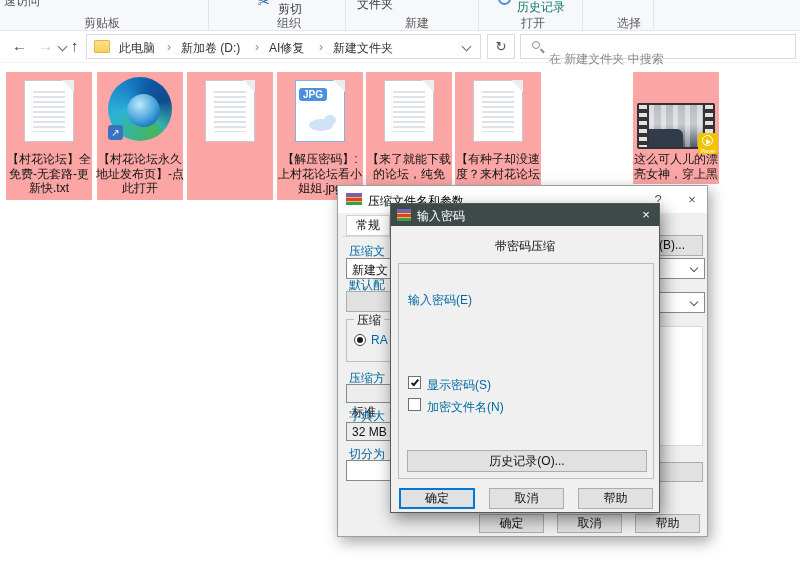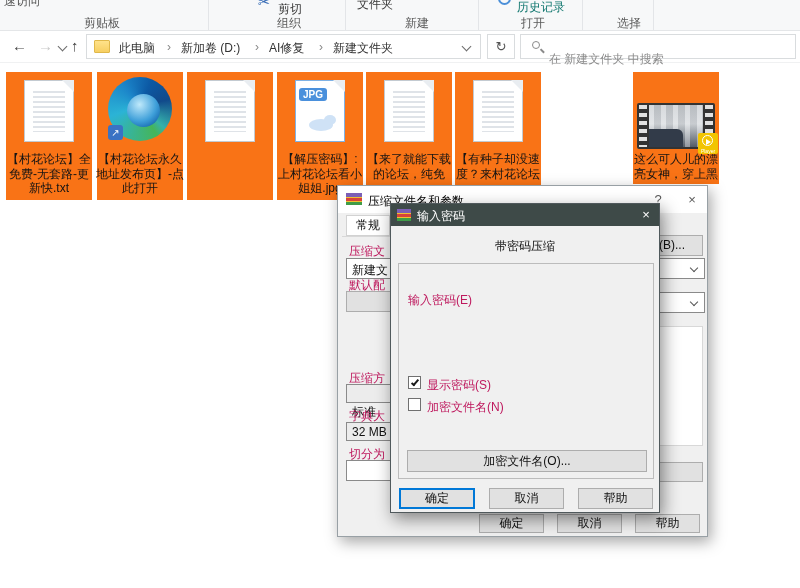--- a/index.html
+++ b/index.html
@@ -30,21 +30,21 @@
   .csep { position:absolute; top:5px; font-size:12px; color:#888; }
   .fold-ic { position:absolute; left:7px; top:5px; width:16px; height:13px; background:linear-gradient(#ffe28a,#f7cf62); border:1px solid #e0b84a; border-radius:1px; }
   .refbox { position:absolute; left:487px; top:3px; width:28px; height:25px; border:1px solid #d9dcde; background:#fff; text-align:center; font-size:13px; color:#555; line-height:23px; }
   .searchbox { position:absolute; left:520px; top:3px; width:276px; height:25px; border:1px solid #d9dcde; background:#fff; }
   .mag { position:absolute; left:11px; top:6px; width:8px; height:8px; border:1.5px solid #8a8a8a; border-radius:50%; }
   .mag i { position:absolute; left:7px; top:8px; width:5px; height:1.5px; background:#8a8a8a; transform:rotate(45deg); display:block; }
   .searchbox input { position:absolute; left:28px; top:2px; width:240px; height:19px; border:none; outline:none; font-size:12px; font-family:inherit; color:#333; background:transparent;margin-top:12px; }
   .searchbox input::placeholder { color:#8b8b8b; opacity:1; }
 
   
-  .item { position:absolute; top:72px; width:86px; height:128px; background:#f97316; }
+  .item { position:absolute; top:72px; width:86px; height:128px; background:#fca5a5; }
   .item.short { height:112px; }
   .fname { position:absolute; top:80px; left:-2px; width:90px; text-align:center; font-size:12px; line-height:14.5px; color:#141414; white-space:pre-line; overflow:hidden; }
   .page { position:absolute; left:18px; top:8px; width:50px; height:62px; background:#fff; border:1px solid #c3cad1; }
   .page .fold { position:absolute; right:-1px; top:-1px; width:0; height:0; border-top:12px solid #e9edf1; border-left:12px solid transparent; }
   .page .plines { position:absolute; left:8px; right:8px; top:10px; bottom:9px; background:repeating-linear-gradient(to bottom,#dfe3e8 0 2px,transparent 2px 5px); }
   .page.jpgp { border-color:#7fb2e5; }
   .jpgbadge { position:absolute; left:3px; top:7px; background:#4a90dc; color:#fff; font-size:10px; font-weight:bold; padding:1px 4px; border-radius:3px; }
   .cloud { position:absolute; left:13px; bottom:10px; width:24px; height:12px; background:#cfe2f6; border-radius:50%; }
   .cloud2 { position:absolute; left:28px; bottom:16px; width:12px; height:10px; background:#cfe2f6; border-radius:50%; }
   .edge { position:absolute; left:11px; top:5px; width:64px; height:64px; border-radius:50%;
@@ -67,21 +67,21 @@
   .play .ring { position:absolute; left:4px; top:2px; width:11px; height:11px; border:1.5px solid #fff; border-radius:50%; }
   .play .tri { position:absolute; left:8px; top:6px; width:0; height:0; border-left:5px solid #fff; border-top:3px solid transparent; border-bottom:3px solid transparent; }
   .play .plbl { position:absolute; bottom:0px; width:100%; text-align:center; font-size:5px; line-height:6px; color:#fff; }
 
   
   .btn { position:absolute; background:#e1e1e1; border:1px solid #adadad; font-size:12px; color:#111; text-align:center; }
   .btn.def { border:2px solid #0078d7; }
   .combo { position:absolute; background:#fff; border:1px solid #8a8a8a; font-size:12px; color:#111; }
   .combo .cv { position:absolute; left:5px; top:3px; white-space:nowrap; overflow:hidden; }
   .cchev { position:absolute; right:7px; top:6px; width:6px; height:6px; border-right:1.4px solid #555; border-bottom:1.4px solid #555; transform:rotate(45deg); }
-  .lbl { position:absolute; font-size:12px; color:#be185d; white-space:nowrap; }
+  .lbl { position:absolute; font-size:12px; color:#0369a1; white-space:nowrap; }
   .rar-ic { position:absolute; width:16px; height:13px; }
   .rar-ic b { position:absolute; left:0; width:100%; height:4px; display:block; }
   .rar-ic .b1 { top:0; background:#7c5fb5; }
   .rar-ic .b2 { top:4px; background:#d6433b; border-top:1px solid #f0c030; }
   .rar-ic .b3 { top:8px; background:#3f9b48; border-top:1px solid #f0c030; }
 
   
   .dlg-archive { position:absolute; left:337px; top:185px; width:371px; height:352px; background:#f0f0f0; border:1px solid #98a0a5; box-shadow:3px 5px 14px rgba(0,0,0,.35); z-index:10; }
   .dlg-archive .tbar { position:absolute; left:0; top:0; width:100%; height:27px; background:#fff; }
   .dlg-archive .ttl { position:absolute; left:30px; top:7px; font-size:12px; color:#000; }
@@ -243,20 +243,27 @@
     <div class="tab">常规</div>
     <i class="tabline" style="display:block"></i>
 
     <span class="lbl" style="left:11px;top:57px">压缩文</span>
     <div class="combo" style="left:8px;top:72px;width:62px;height:21px">
       <span class="cv">新建文</span>
     </div>
     <span class="lbl" style="left:11px;top:91px">默认配</span>
     <div class="btn" style="left:8px;top:105px;width:64px;height:21px"></div>
 
+    <div class="gbox" style="left:8px;top:133px;width:64px;height:43px">
+      <span class="gleg" style="left:7px">压缩</span>
+      <span class="radio" style="left:7px;top:14px">
+          <i></i>
+        </span>
+      <span class="lbl" style="left:24px;top:13px">RA</span>
+    </div>
 
     <span class="lbl" style="left:11px;top:184px">压缩方</span>
     <div class="combo" style="left:8px;top:198px;width:62px;height:19px;background:#ececec">
       <span class="cv" style="top:19px">标准</span>
     </div>
     <span class="lbl" style="left:11px;top:222px">字典大</span>
     <div class="combo" style="left:8px;top:236px;width:62px;height:19px;background:#ececec">
       <span class="cv" style="top:2px">32 MB</span>
     </div>
     <span class="lbl" style="left:11px;top:260px">切分为</span>
@@ -292,20 +299,20 @@
     <div class="gbox" style="left:7px;top:59px;width:256px;height:216px"></div>
     <span class="lbl" style="left:17px;top:88px">输入密码(E)</span>
 
     <span class="cbox" style="left:17px;top:172px">
         <i class="ck"></i>
       </span>
     <span class="lbl" style="left:36px;top:173px">显示密码(S)</span>
     <span class="cbox" style="left:17px;top:194px"></span>
     <span class="lbl" style="left:36px;top:195px">加密文件名(N)</span>
 
-    <div class="btn" style="left:16px;top:246px;width:240px;height:22px;line-height:20px">加密文件名(O)...</div>
+    <div class="btn" style="left:16px;top:246px;width:240px;height:22px;line-height:20px">历史记录(O)...</div>
 
     <div class="btn def" style="left:8px;top:284px;width:76px;height:21px;line-height:17px">确定</div>
     <div class="btn" style="left:98px;top:284px;width:75px;height:21px;line-height:19px">取消</div>
     <div class="btn" style="left:187px;top:284px;width:75px;height:21px;line-height:19px">帮助</div>
   </div>
 
 </div>
 
 </body></html>

